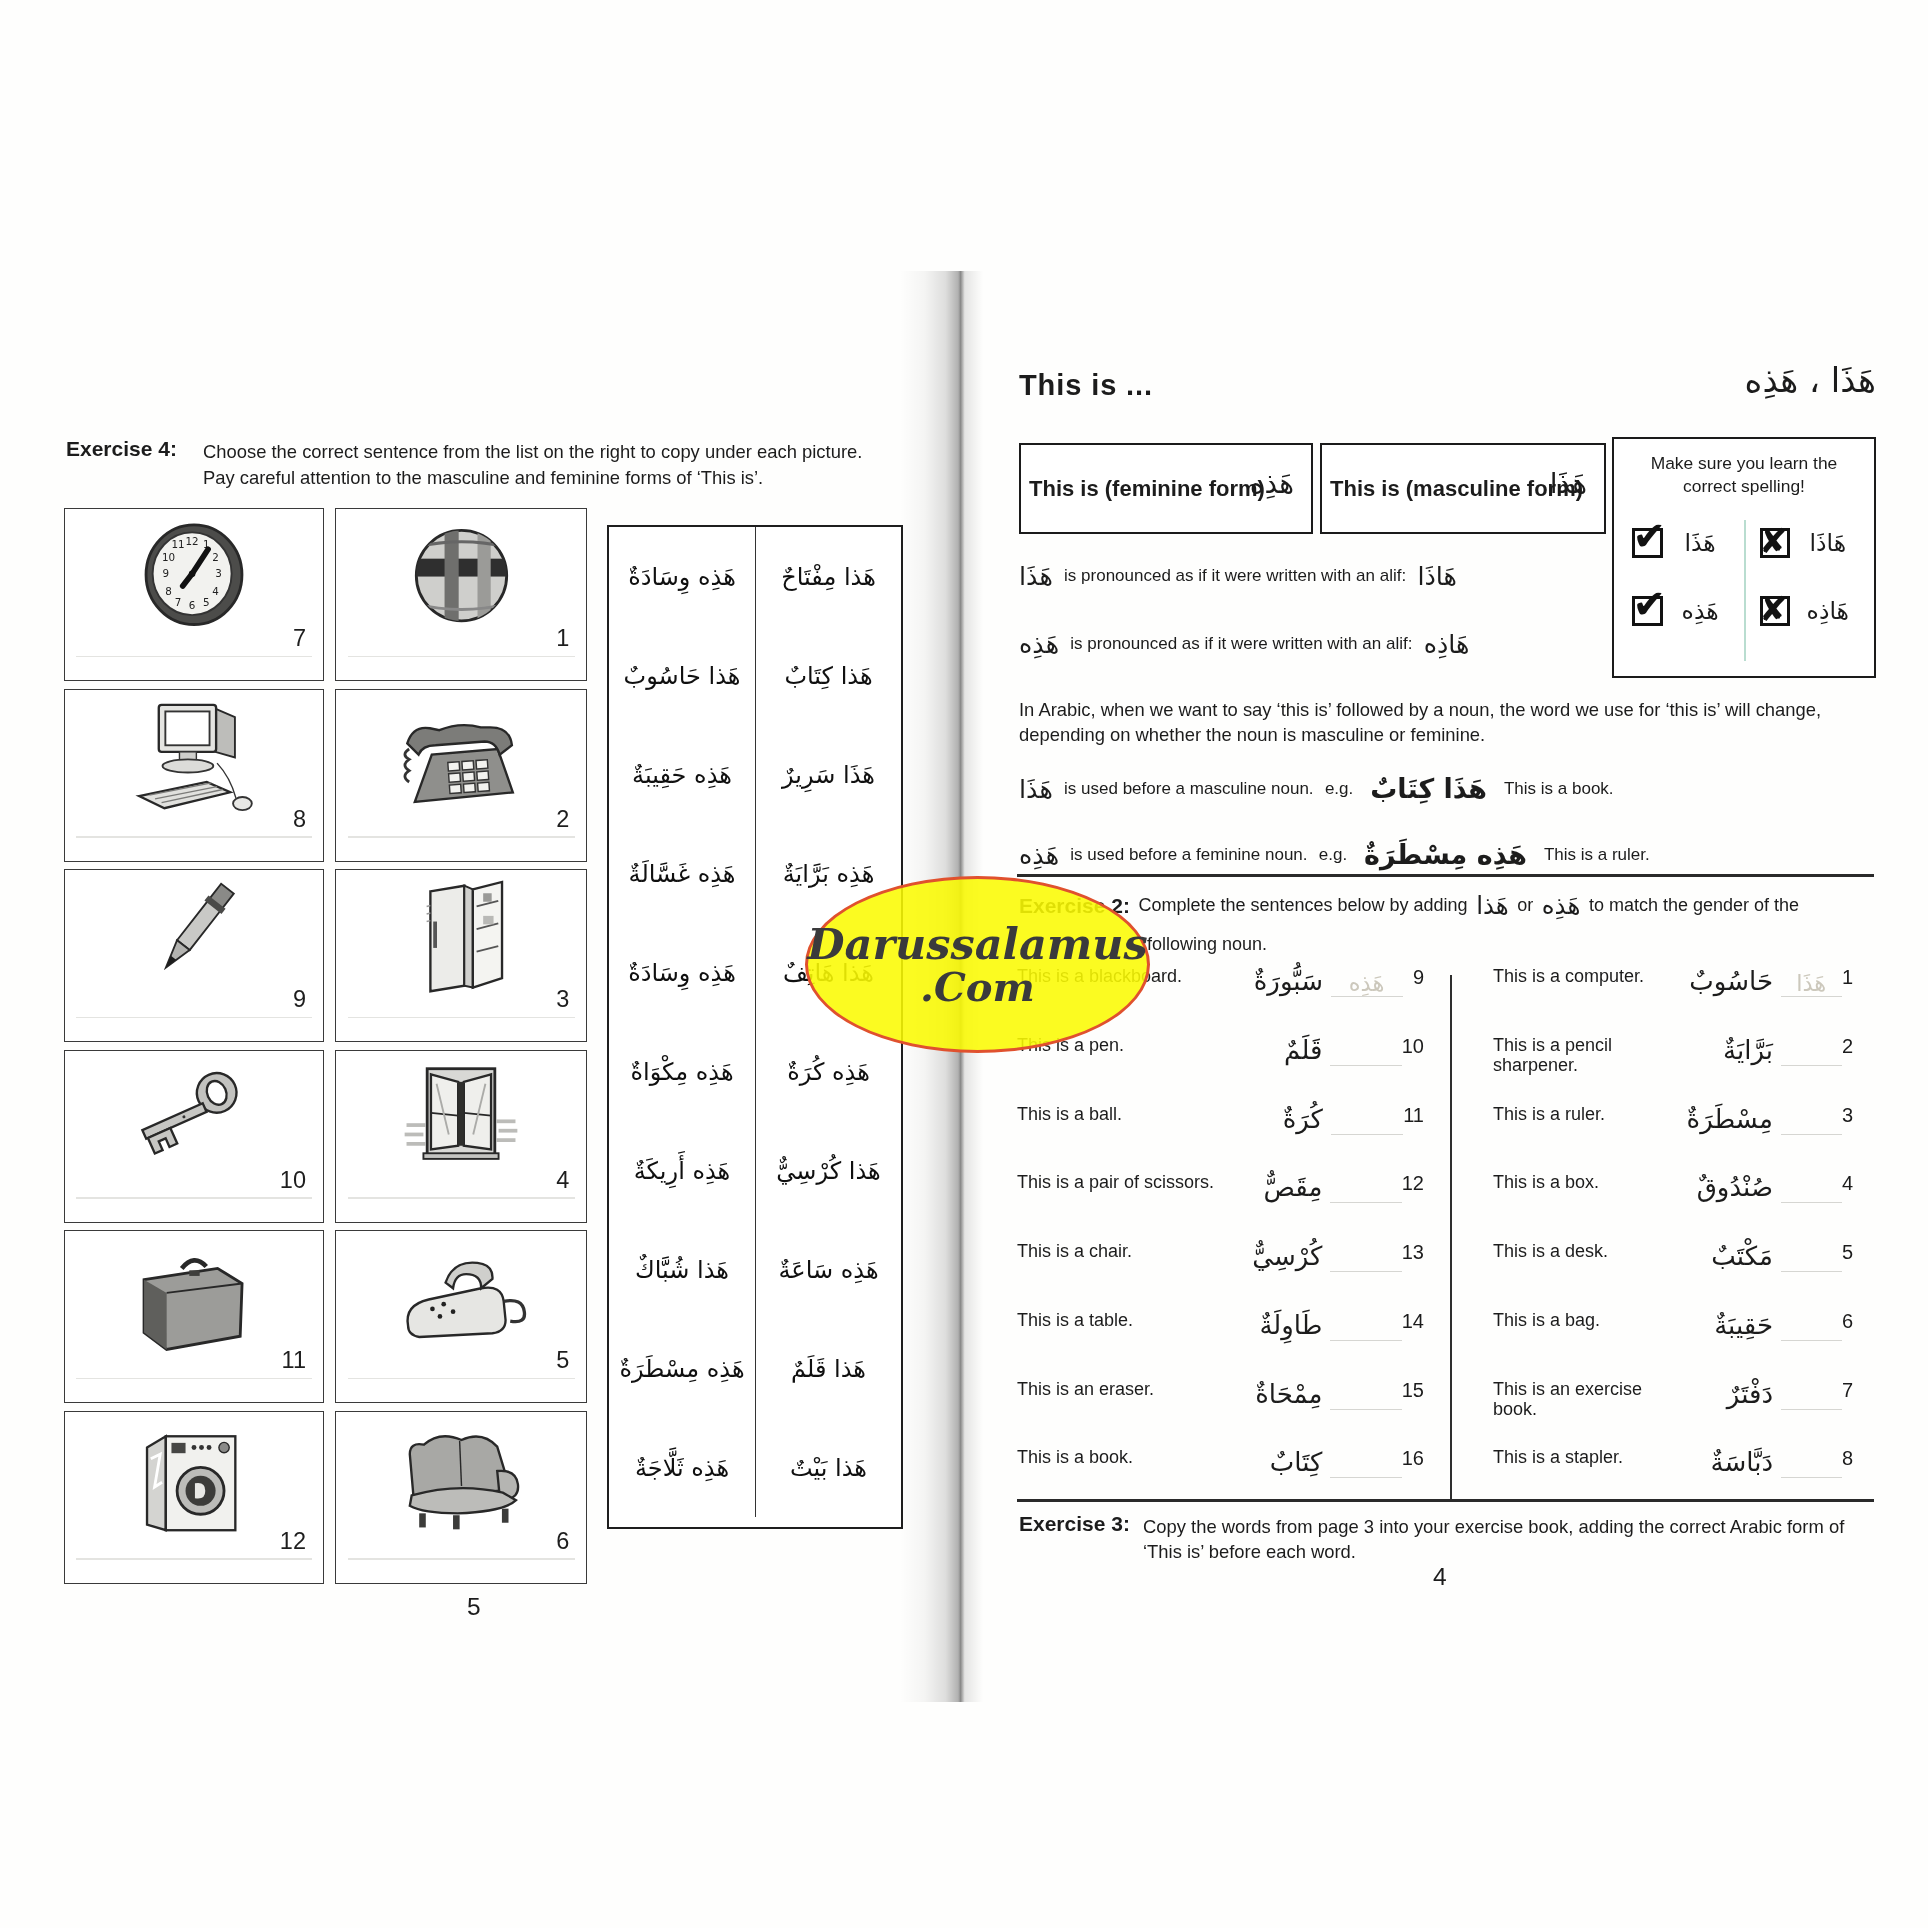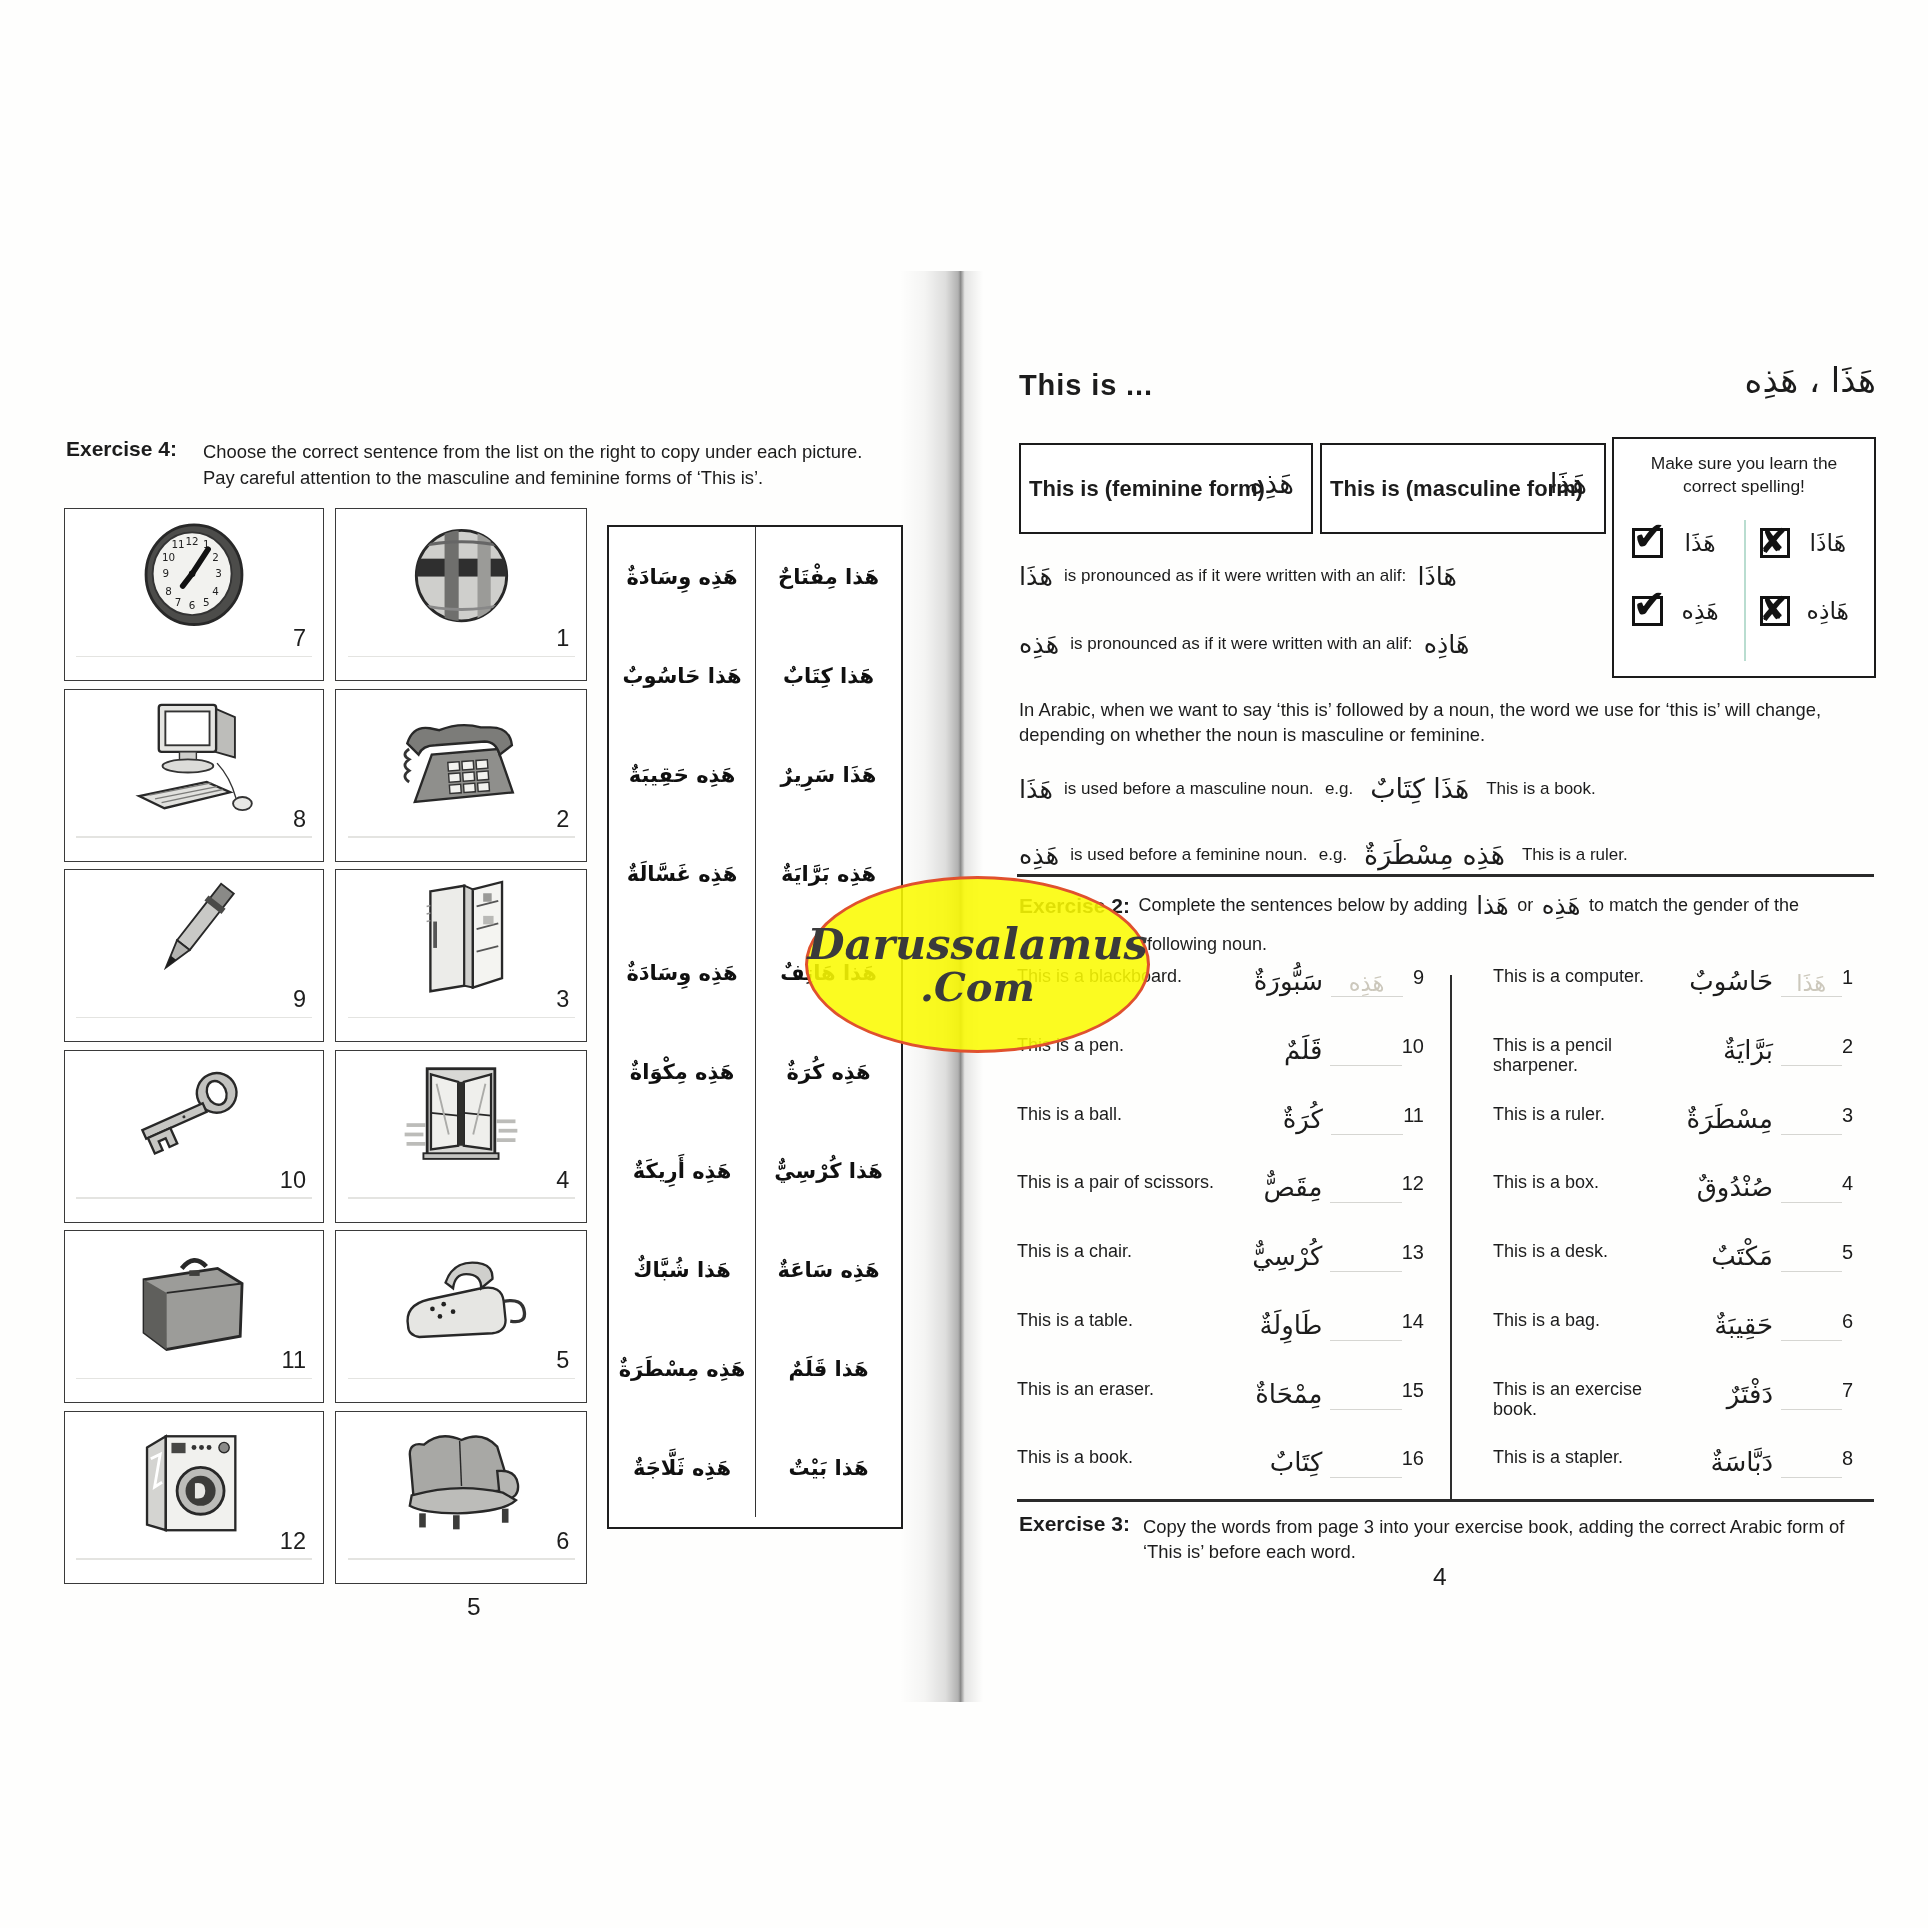--- a/index.html
+++ b/index.html
@@ -12,21 +12,21 @@
   .ex4label{position:absolute;left:66px;top:437px;font-weight:bold;font-size:21px;}
   .ex4lines{position:absolute;left:179px;top:439px;width:678px;font-size:18.4px;line-height:26px;margin-left:24px;}
   #pic-grid{position:absolute;left:64px;top:508px;display:grid;grid-template-columns:260px 252px;
             grid-auto-rows:173px;gap:7.5px 11.3px;}
   .pic-cell{border:1.9px solid #3a3a3a;position:relative;background:#fff;}
   .pic-art{position:absolute;left:0;right:0;top:1.9px;bottom:36px;display:flex;align-items:center;justify-content:center;}
   .pic-line{position:absolute;left:11.3px;right:11.3px;bottom:22.6px;height:1.9px;background:#e4e4e1;}
   .pic-num{position:absolute;right:17px;bottom:28px;font-size:23.5px;color:#1e1e1e;}
   #slist{position:absolute;left:607px;top:525px;width:292px;height:1000px;border:2.8px solid #1e1e1e;background:#fff;}
   #slist-grid{display:grid;grid-template-columns:1fr 1fr;grid-auto-rows:99px;height:100%;}
-  .slist-cell{display:flex;align-items:center;justify-content:center;font-size:21px;color:#101010;font-weight:bold;}
+  .slist-cell{display:flex;align-items:center;justify-content:center;font-size:24px;color:#101010;}
   .slist-cell.bl{border-left:1.9px solid #333;}
   .lpnum{position:absolute;left:467px;top:1593px;font-size:24.5px;}
 
   
   .rtitle{position:absolute;left:1019px;top:369px;font-size:29px;font-weight:800;letter-spacing:0.9px;}
   .rtitle-ar{position:absolute;left:1601px;top:360px;width:275px;text-align:right;font-size:34px;}
   .formbox{position:absolute;top:443px;height:87px;border:2.8px solid #1b1b1b;background:#fff;}
   .boxfem{left:1019px;width:290px;}
   .boxmasc{left:1320px;width:282px;}
   .boxlabel{position:absolute;left:8px;top:50%;transform:translateY(-50%);font-size:22px;font-weight:bold;}
@@ -43,21 +43,21 @@
   .spw{font-size:23.5px;min-width:56px;text-align:center;}
   .spdiv{position:absolute;left:50%;top:81px;bottom:15px;width:1.9px;background:#b9ddd0;}
 
   #pron{position:absolute;left:1019px;top:554px;width:697px;}
   .pline{position:absolute;left:0;display:flex;align-items:center;gap:11.3px;height:43px;}
   .aw{font-size:25.4px;}
   .pt{font-size:17px;}
   .para{position:absolute;left:1019px;top:697px;width:855px;font-size:18.4px;line-height:25.4px;}
   #usage{position:absolute;left:1019px;top:763px;width:859px;}
   .uline{position:absolute;left:0;display:flex;align-items:center;gap:11.3px;height:51px;}
-  .uline .ex{font-size:27px;margin:0 5.6px;}
+  .uline .ex{font-size:27px;margin:0 5.6px;font-weight:bold;}
   .uline .tr{font-size:17px;}
   .hr{position:absolute;left:1017px;width:857px;height:2.8px;background:#2a2a2a;}
   .hr1{top:874px;} .hr2{top:1499px;}
   .ex2head{position:absolute;left:1019px;top:891px;width:857px;display:flex;align-items:center;gap:8.5px;}
   .exlabel{font-weight:bold;font-size:21px;white-space:nowrap;}
   .aw2{font-size:24.5px;}
   .ex2head .en{font-size:18px;}
   .ex2head2{position:absolute;left:1147px;top:934px;font-size:18px;}
   .item{position:absolute;height:55px;display:flex;align-items:flex-start;}
   .item-l{left:1017px;width:407px;}

